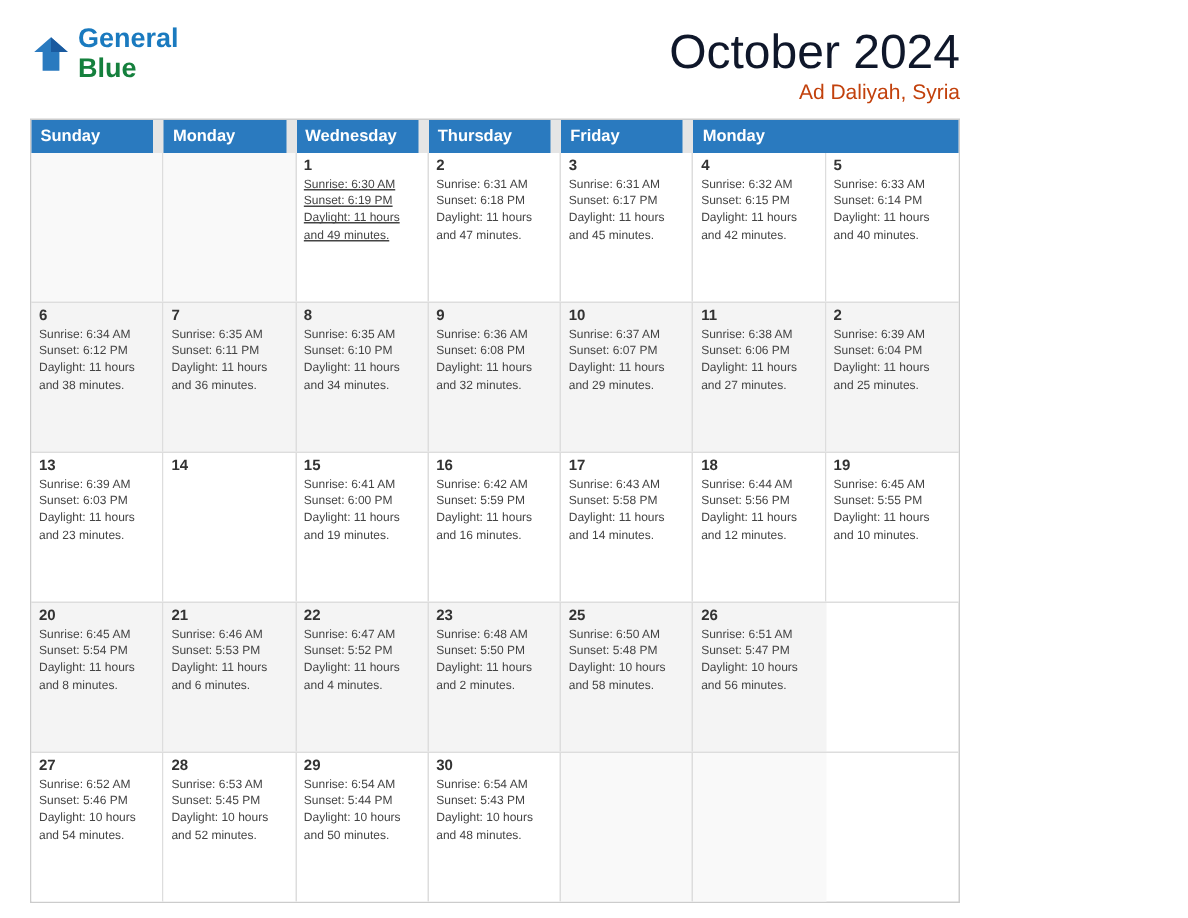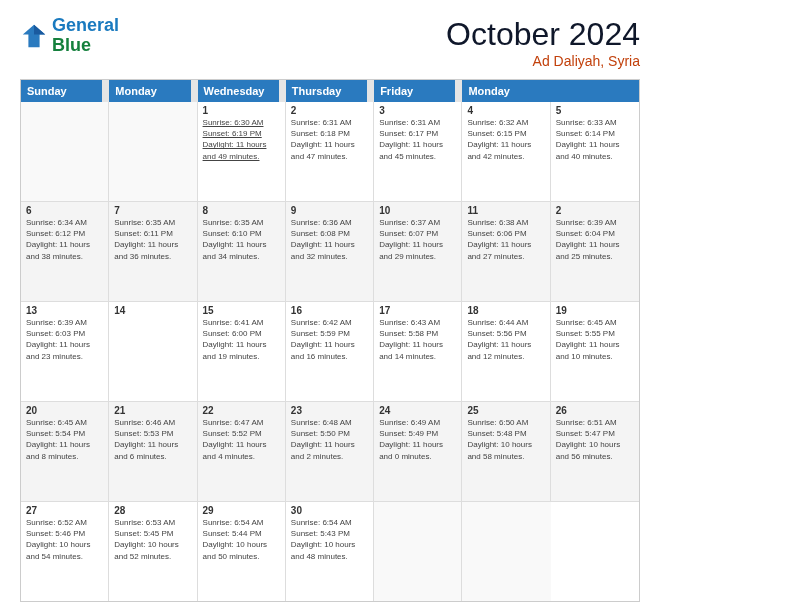--- a/index.html
+++ b/index.html
@@ -278,26 +278,20 @@
 Sunset: 5:52 PM
 Daylight: 11 hours and 4 minutes.</div>
           </div>
           <div class="cal-cell shaded">
             <span class="day-num">23</span>
             <div class="cell-text" style="white-space: pre-line;">Sunrise: 6:48 AM
 Sunset: 5:50 PM
 Daylight: 11 hours and 2 minutes.</div>
           </div>
           <div class="cal-cell shaded">
-            <span class="day-num">24</span>
-            <div class="cell-text" style="white-space: pre-line;">Sunrise: 6:49 AM
-Sunset: 5:49 PM
-Daylight: 11 hours and 0 minutes.</div>
-          </div>
-          <div class="cal-cell shaded">
             <span class="day-num">25</span>
             <div class="cell-text" style="white-space: pre-line;">Sunrise: 6:50 AM
 Sunset: 5:48 PM
 Daylight: 10 hours and 58 minutes.</div>
           </div>
           <div class="cal-cell shaded">
             <span class="day-num">26</span>
             <div class="cell-text" style="white-space: pre-line;">Sunrise: 6:51 AM
 Sunset: 5:47 PM
 Daylight: 10 hours and 56 minutes.</div>

